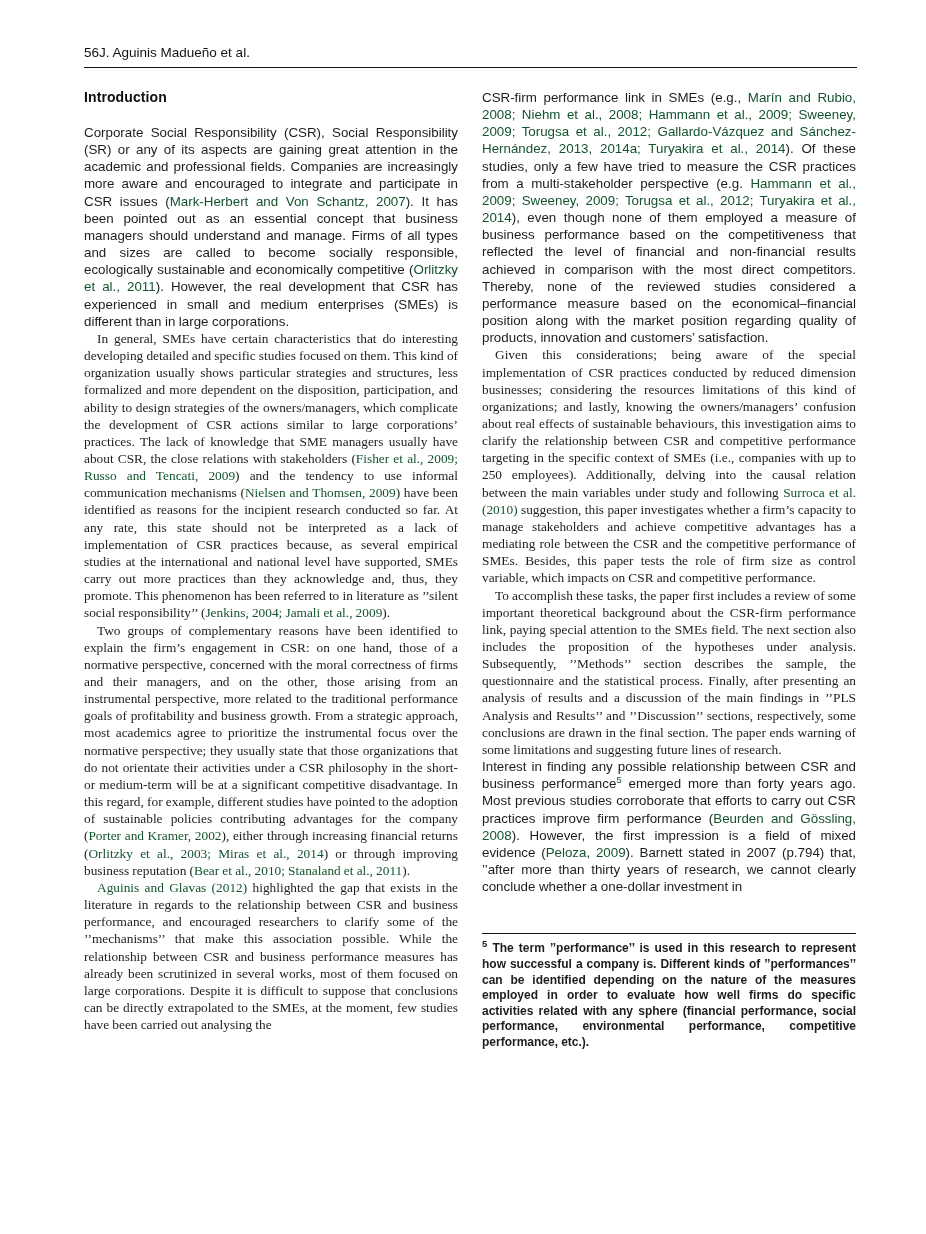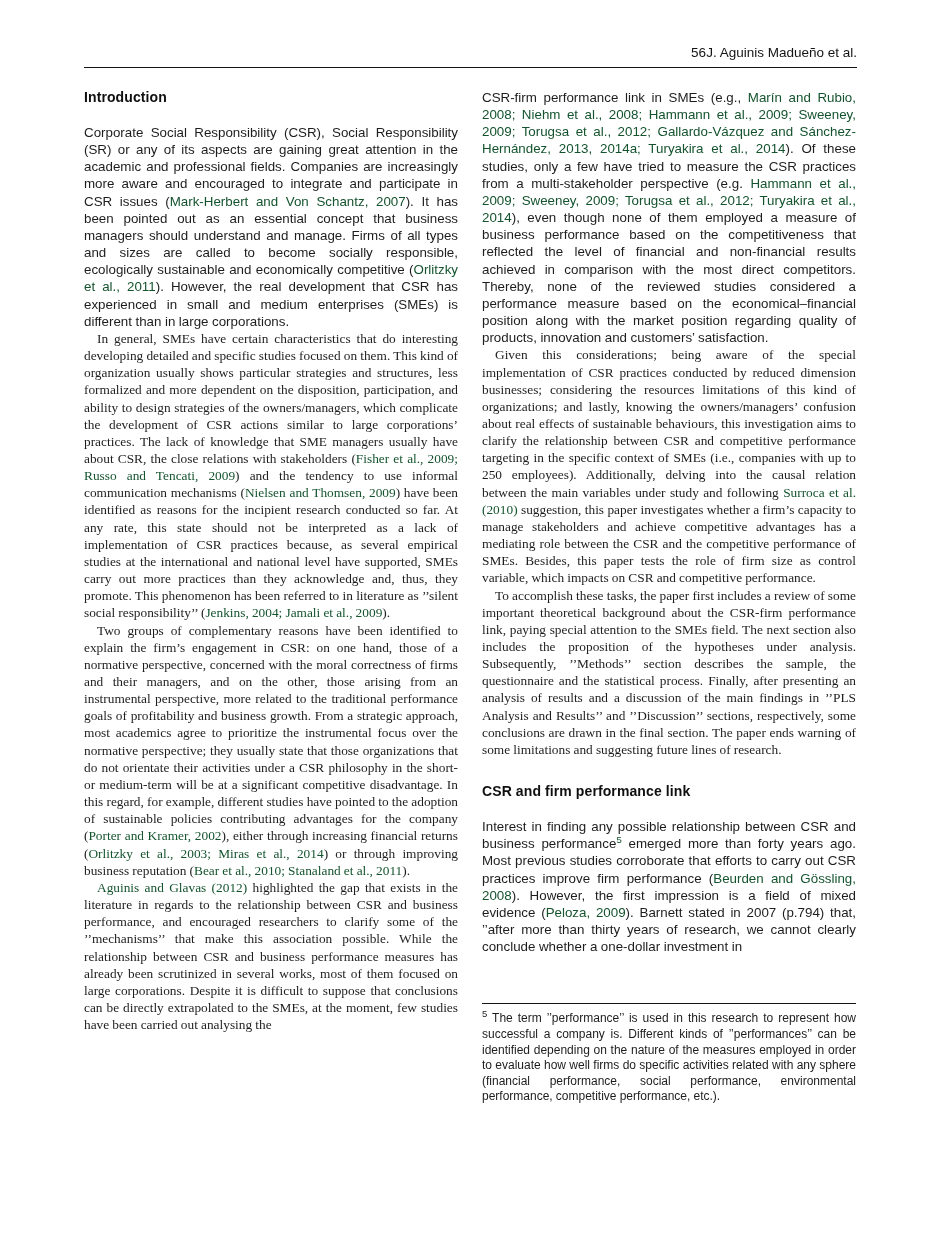--- a/index.html
+++ b/index.html
@@ -3,40 +3,40 @@
 <meta charset="utf-8">
 <style>
   html,body{margin:0;padding:0;}
   body{
     width:926px;height:1234px;background:#ffffff;position:relative;
     font-family:"Liberation Sans","DejaVu Sans",sans-serif;
     color:#1d1d1f;-webkit-font-smoothing:antialiased;
   }
   .sheet{position:absolute;left:84px;top:0;width:773px;}
   .runhead{
-    display:flex;justify-content:flex-end;align-items:baseline;
+    display:flex;justify-content:flex-start;align-items:baseline;
     padding-top:45px;padding-bottom:7px;border-bottom:1.6px solid #141414;
     font-size:13.5px;color:#141414;
   }
   .cols{display:flex;gap:24px;margin-top:21px;}
   .col{width:374px;}
   h1.section{
     font-size:14px;font-weight:700;margin:0 0 19px 0;color:#0f0f0f;
     letter-spacing:.1px;
   }
   h1.section.mid{margin:25px 0 19px 0;}
   p.para{
     margin:0;font-size:13.35px;line-height:17.15px;text-align:justify;
     hyphens:auto;-webkit-hyphens:auto;color:#1d1d1f;
     word-spacing:-0.2px;
   }
   p.para.indent{text-indent:13px;font-family:Liberation Serif, serif;}
   a.cite{color:#14532d;text-decoration:none;cursor:pointer;}
   sup.fn{font-size:9.5px;line-height:0;vertical-align:super;}
-  .footnote{margin-top:48px;border-top:1.3px solid #141414;padding-top:7px;}
+  .footnote{margin-top:38px;border-top:1.3px solid #141414;padding-top:7px;font-weight:bold;}
   .footnote p.para{font-size:12px;line-height:15.6px;}
 </style>
 </head>
 <body>
 
 <div class="sheet">
   <div class="runhead">
     <span>56</span>
     <span>J. Aguinis Madueño et al.</span>
   </div>
@@ -51,21 +51,20 @@
           <p class="para indent"><a class="cite">Aguinis and Glavas (2012)</a> highlighted the gap that exists in the literature in regards to the relationship between CSR and business performance, and encouraged researchers to clarify some of the ’’mechanisms’’ that make this association possible. While the relationship between CSR and business performance measures has already been scrutinized in several works, most of them focused on large corporations. Despite it is difficult to suppose that conclusions can be directly extrapolated to the SMEs, at the moment, few studies have been carried out analysing the</p>
         </div>
     </div>
 
     <div class="col">
       <div>
           <p class="para">CSR-firm performance link in SMEs (e.g., <a class="cite">Marín and Rubio, 2008; Niehm et al., 2008; Hammann et al., 2009; Sweeney, 2009; Torugsa et al., 2012; Gallardo-Vázquez and Sánchez-Hernández, 2013, 2014a; Turyakira et al., 2014</a>). Of these studies, only a few have tried to measure the CSR practices from a multi-stakeholder perspective (e.g. <a class="cite">Hammann et al., 2009; Sweeney, 2009; Torugsa et al., 2012; Turyakira et al., 2014</a>), even though none of them employed a measure of business performance based on the competitiveness that reflected the level of financial and non-financial results achieved in comparison with the most direct competitors. Thereby, none of the reviewed studies considered a performance measure based on the economical–financial position along with the market position regarding quality of products, innovation and customers’ satisfaction.</p>
           <p class="para indent">Given this considerations; being aware of the special implementation of CSR practices conducted by reduced dimension businesses; considering the resources limitations of this kind of organizations; and lastly, knowing the owners/managers’ confusion about real effects of sustainable behaviours, this investigation aims to clarify the relationship between CSR and competitive performance targeting in the specific context of SMEs (i.e., companies with up to 250 employees). Additionally, delving into the causal relation between the main variables under study and following <a class="cite">Surroca et al. (2010)</a> suggestion, this paper investigates whether a firm’s capacity to manage stakeholders and achieve competitive advantages has a mediating role between the CSR and the competitive performance of SMEs. Besides, this paper tests the role of firm size as control variable, which impacts on CSR and competitive performance.</p>
           <p class="para indent">To accomplish these tasks, the paper first includes a review of some important theoretical background about the CSR-firm performance link, paying special attention to the SMEs field. The next section also includes the proposition of the hypotheses under analysis. Subsequently, ’’Methods’’ section describes the sample, the questionnaire and the statistical process. Finally, after presenting an analysis of results and a discussion of the main findings in ’’PLS Analysis and Results’’ and ’’Discussion’’ sections, respectively, some conclusions are drawn in the final section. The paper ends warning of some limitations and suggesting future lines of research.</p>
         </div>
-      <h1 class="section mid">CSR and firm performance link</h1>
       <div>
           <p class="para">Interest in finding any possible relationship between CSR and business performance<sup class="fn"><a class="cite">5</a></sup> emerged more than forty years ago. Most previous studies corroborate that efforts to carry out CSR practices improve firm performance (<a class="cite">Beurden and Gössling, 2008</a>). However, the first impression is a field of mixed evidence (<a class="cite">Peloza, 2009</a>). Barnett stated in 2007 (p.794) that, ’’after more than thirty years of research, we cannot clearly conclude whether a one-dollar investment in</p>
         </div>
       <div class="footnote">
         <div>
             <p class="para"><sup class="fn">5</sup> The term ’’performance’’ is used in this research to represent how successful a company is. Different kinds of ’’performances’’ can be identified depending on the nature of the measures employed in order to evaluate how well firms do specific activities related with any sphere (financial performance, social performance, environmental performance, competitive performance, etc.).</p>
           </div>
       </div>
     </div>
   </div>

